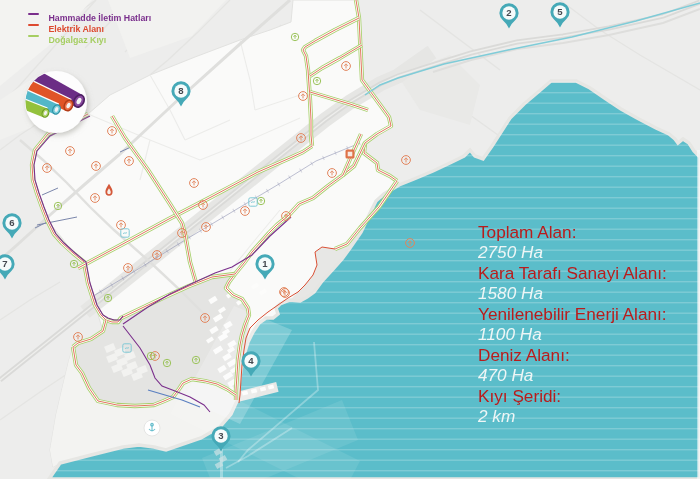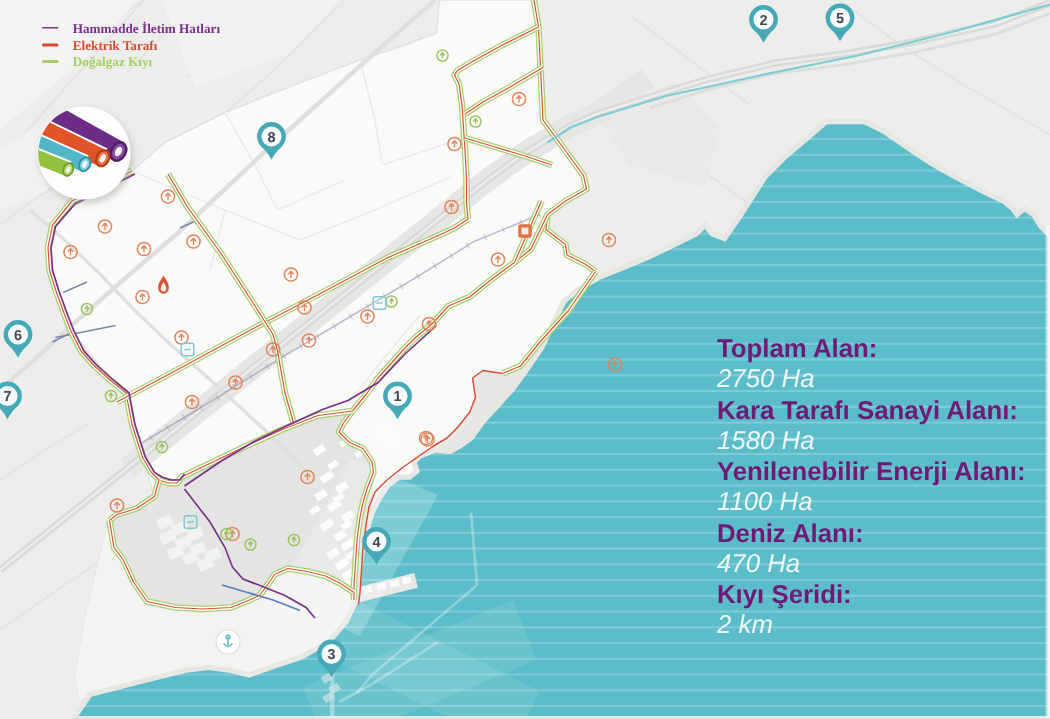--- a/index.html
+++ b/index.html
@@ -1,21 +1,21 @@
 <!DOCTYPE html>
 <html><head><meta charset="utf-8">
 <style>
 html,body{margin:0;padding:0;}
 body{width:700px;height:479px;position:relative;font-family:"Liberation Sans",sans-serif;overflow:hidden;background:#ededec;}
 #map{position:absolute;left:0;top:0;}
 .legend{position:absolute;left:28px;top:13px;font-size:8.8px;font-weight:bold;}
-.legend .row{display:flex;align-items:center;height:11.2px;font-family:Liberation Serif, serif;}
+.legend .row{display:flex;height:11.2px;}
 .legend .sw{width:11px;height:1.8px;margin-right:9.5px;border-radius:1px;}
 .stats{position:absolute;left:478px;top:222px;font-size:17.2px;line-height:20.45px;}
-.stats .lab{font-weight:bold;color:#701a75;}
+.stats .lab{font-weight:normal;color:#b91c1c;}
 .stats .val{color:#eef6f6;font-style:italic;}
 </style></head>
 <body>
 <svg id="map" width="700" height="479" viewBox="0 0 700 479">
 <defs>
       <filter id="cshadow" x="-30%" y="-30%" width="160%" height="160%">
         <feDropShadow dx="1.5" dy="2.5" stdDeviation="2.5" flood-color="#999990" flood-opacity="0.5"></feDropShadow>
       </filter>
     </defs>
 
@@ -515,21 +515,21 @@
 </g>
 </svg>
 
 <div class="legend">
   <div class="row">
       <div class="sw" style="background:#7a2f8c"></div>
       <span style="color:#7a2f8c">Hammadde İletim Hatları</span>
     </div>
   <div class="row">
       <div class="sw" style="background:#dd4a30"></div>
-      <span style="color:#dd4a30">Elektrik Tarafı</span>
+      <span style="color:#dd4a30">Elektrik Alanı</span>
     </div>
   <div class="row">
       <div class="sw" style="background:#a6ce62"></div>
       <span style="color:#a6ce62">Doğalgaz Kıyı</span>
     </div>
 </div>
 
 <div class="stats">
 
   <div class="lab">Toplam Alan:</div>

